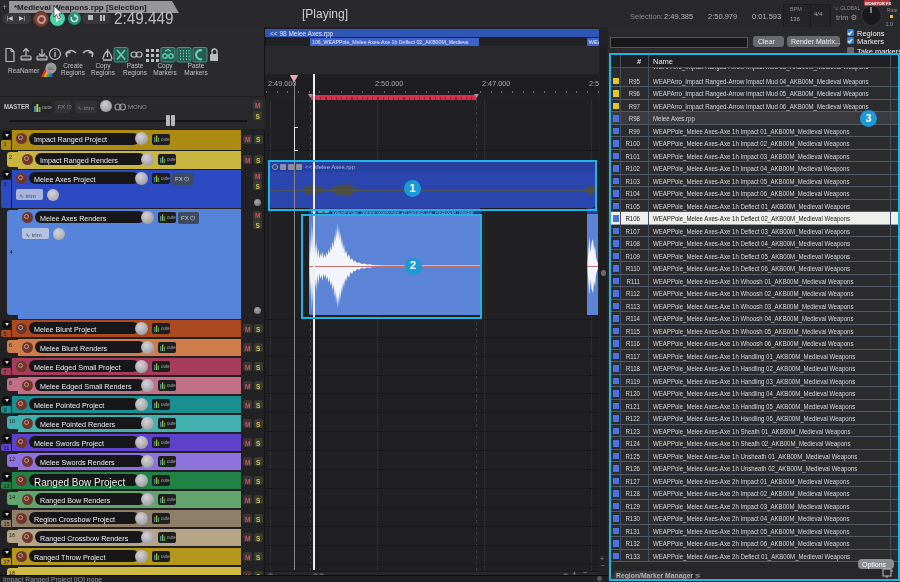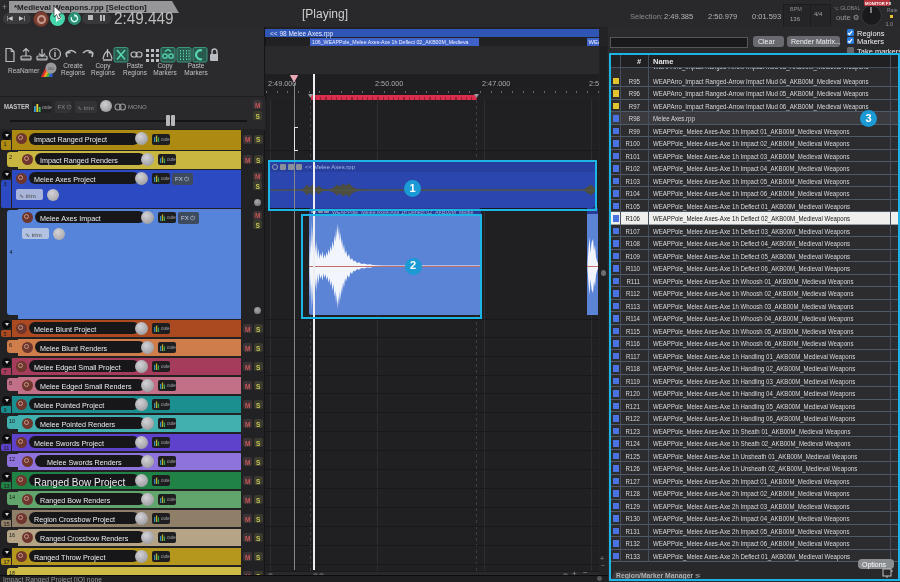--- a/index.html
+++ b/index.html
@@ -42,21 +42,21 @@
 <div class="txt" style="left:664px;top:12px;font-size:7.5px;color:#b6b6bb;">2:49.385</div>
 <div class="txt" style="left:708px;top:12px;font-size:7.5px;color:#b6b6bb;">2:50.979</div>
 <div class="txt" style="left:752px;top:12px;font-size:7.5px;color:#b6b6bb;">0:01.593</div>
 
 <div class="ab" style="left:783px;top:4px;width:26px;height:22px;background:#252528;border:1px solid #1c1c1e;"></div>
 <div class="txt" style="left:790px;top:6px;font-size:5.5px;color:#8c8c90;">BPM</div>
 <div class="txt" style="left:790px;top:16px;font-size:6px;color:#a8a8ac;">136</div>
 <div class="ab" style="left:810px;top:4px;width:19px;height:22px;background:#252528;border:1px solid #1c1c1e;"></div>
 <div class="txt" style="left:814px;top:11px;font-size:6px;color:#a8a8ac;">4/4</div>
 <div class="txt" style="left:833px;top:5px;font-size:5px;color:#8c8c90;">⌥ GLOBAL</div>
-<div class="txt" style="left:836px;top:13px;font-size:7.5px;color:#97979c;">oute ⚙</div>
+<div class="txt" style="left:836px;top:13px;font-size:7.5px;color:#97979c;">trim ⚙</div>
 <div class="ab" style="left:861px;top:5px;width:19px;height:19px;border-radius:50%;background:#1a1a1d;border:1px solid #39393d;"></div>
 <div class="ab" style="left:870px;top:7px;width:1.5px;height:6px;background:#808084;"></div>
 <div class="txt" style="left:887px;top:7px;font-size:5px;color:#8c8c90;">Rate</div>
 <div class="txt" style="left:885.5px;top:20.5px;font-size:5.5px;color:#97979c;">1.0</div>
 <div class="ab" style="left:863.5px;top:0px;width:26px;height:5.5px;background:#b5333c;border-radius:1px;"></div>
 <div class="txt" style="left:865px;top:0.5px;font-size:4.2px;color:#fff;font-weight:bold;">MONITOR FX</div>
 <div class="ab" style="left:889.5px;top:15px;width:3px;height:3px;background:#e8c030;"></div>
 
 <div class="ab" style="left:0;top:27px;width:265px;height:555px;background:#2b2b2d;"></div>
 <div class="ab" style="left:264px;top:27px;width:2px;height:555px;background:#151517;"></div>
@@ -221,21 +221,21 @@
 <div class="ab" style="left:253px;top:181.0px;width:9px;height:9px;background:#3a3a2e;border-radius:2px;"></div>
 <div class="txt" style="left:255.5px;top:182.5px;font-size:6.5px;font-weight:bold;color:#c6c655;">S</div>
 <div class="ab" style="left:253.5px;top:198.5px;width:7px;height:7px;border-radius:50%;background:radial-gradient(circle at 40% 35%,#a8a8ac,#6d6d71);"></div>
 
 <div class="ab" style="left:18px;top:208.5px;width:223px;height:110.0px;background:#5584da;"></div>
 <div class="ab" style="left:7px;top:210.0px;width:11px;height:105px;background:#5584da;border-radius:3px 0 0 3px;"></div>
 <div class="txt" style="left:9.5px;top:249px;font-size:5.5px;color:#1a1a1a;">4</div>
 <div class="ab" style="left:22px;top:211.5px;width:11px;height:11px;border-radius:50%;background:#6e362c;border:0;"></div>
 <div class="ab" style="left:24.2px;top:213.7px;width:3px;height:3px;border-radius:50%;border:1.8px solid #c59a8e;"></div>
 <div class="ab" style="left:35px;top:211.0px;width:110px;height:12px;background:#17171a;border-radius:7px;"></div>
-<div class="txt" style="left:40px;top:213.5px;font-size:7.2px;color:#eaecee;">Melee Axes Impact</div>
+<div class="txt" style="left:40px;top:213.5px;font-size:7.2px;color:#eaecee;">Melee Axes Renders</div>
 <div class="ab" style="left:141px;top:210.5px;width:13px;height:13px;border-radius:50%;background:radial-gradient(circle at 40% 35%,#d4d4d8,#8d8d91);"></div>
 <div class="ab" style="left:158px;top:212.0px;width:18px;height:11px;background:#1e1e21;border-radius:2px;"></div>
 <svg class="ab" style="left:160px;top:213.5px;" width="6" height="7">
       <rect x="0" y="2" width="1.3" height="5" fill="#2d88b8"></rect>
       <rect x="1.9" y="0.5" width="1.3" height="6.5" fill="#bfae2a"></rect>
       <rect x="3.8" y="2.5" width="1.3" height="4.5" fill="#37a052"></rect>
     </svg>
 <div class="txt" style="left:167px;top:215.0px;font-size:4.5px;color:#a8a8ac;">oute</div>
 <div class="ab" style="left:178px;top:212.0px;width:21px;height:11.5px;background:#3e4a5e;border-radius:2px;"></div>
 <div class="txt" style="left:181px;top:214.5px;font-size:6px;color:#ccd6e8;">FX ⏻</div>
@@ -395,21 +395,21 @@
 <div class="txt" style="left:245px;top:439.5px;font-size:6.5px;font-weight:bold;color:#c65555;">M</div>
 <div class="ab" style="left:253.5px;top:438.0px;width:9px;height:9px;background:#3a3a2e;border-radius:2px;"></div>
 <div class="txt" style="left:256px;top:439.5px;font-size:6.5px;font-weight:bold;color:#c6c655;">S</div>
 
 <div class="ab" style="left:18px;top:452.5px;width:223px;height:17.0px;background:#8f73dc;"></div>
 <div class="ab" style="left:7px;top:454.0px;width:11px;height:13px;background:#8f73dc;border-radius:3px 0 0 3px;"></div>
 <div class="txt" style="left:9px;top:455.5px;font-size:5.5px;color:#1a1a1a;">12</div>
 <div class="ab" style="left:22px;top:455.5px;width:11px;height:11px;border-radius:50%;background:#6e362c;border:0;"></div>
 <div class="ab" style="left:24.2px;top:457.7px;width:3px;height:3px;border-radius:50%;border:1.8px solid #c59a8e;"></div>
 <div class="ab" style="left:35px;top:455.0px;width:110px;height:12px;background:#17171a;border-radius:7px;"></div>
-<div class="txt" style="left:40px;top:457.5px;font-size:7.2px;color:#eaecee;margin-left:7px;">Melee Swords Renders</div>
+<div class="txt" style="left:40px;top:457.5px;font-size:7.2px;color:#eaecee;">Melee Swords Renders</div>
 <div class="ab" style="left:141px;top:454.5px;width:13px;height:13px;border-radius:50%;background:radial-gradient(circle at 40% 35%,#d4d4d8,#8d8d91);"></div>
 <div class="ab" style="left:158px;top:456.0px;width:18px;height:11px;background:#1e1e21;border-radius:2px;"></div>
 <svg class="ab" style="left:160px;top:457.5px;" width="6" height="7">
       <rect x="0" y="2" width="1.3" height="5" fill="#2d88b8"></rect>
       <rect x="1.9" y="0.5" width="1.3" height="6.5" fill="#bfae2a"></rect>
       <rect x="3.8" y="2.5" width="1.3" height="4.5" fill="#37a052"></rect>
     </svg>
 <div class="txt" style="left:167px;top:459.0px;font-size:4.5px;color:#a8a8ac;">oute</div>
 <div class="ab" style="left:243px;top:457.0px;width:9px;height:9px;background:#3c3336;border-radius:2px;"></div>
 <div class="txt" style="left:245px;top:458.5px;font-size:6.5px;font-weight:bold;color:#c65555;">M</div>
@@ -648,21 +648,21 @@
 <div class="ab" style="left:846.5px;top:37.4px;width:7px;height:7px;background:#2a7de0;border-radius:1.5px;"></div>
 <svg class="ab" style="left:847px;top:37.9px;" width="6" height="6" viewBox="0 0 6 6">
       <path d="M1 3 L2.5 4.6 L5 1.2" stroke="#fff" stroke-width="1.3" fill="none"></path>
     </svg>
 <div class="txt" style="left:857px;top:36.9px;font-size:7.5px;color:#f0f0f2;">Markers</div>
 <div class="ab" style="left:846.5px;top:47.3px;width:7px;height:7px;background:#66666b;border-radius:1.5px;"></div>
 <div class="txt" style="left:857px;top:46.8px;font-size:7.5px;color:#f0f0f2;">Take markers</div>
 <div class="ab" style="left:611px;top:55px;width:287px;height:523px;background:#28282b;"></div>
 <div class="ab" style="left:611px;top:55px;width:287px;height:12px;background:#202023;border-bottom:1px solid #47505e;"></div>
 <div class="txt" style="left:637px;top:57px;font-size:7.5px;font-weight:bold;color:#e4e6e8;">#</div>
-<div class="txt" style="left:653px;top:57px;font-size:7.5px;font-weight:bold;color:#e4e6e8;">Name</div>
+<div class="txt" style="left:653px;top:57px;font-size:7.5px;font-weight:normal;color:#e4e6e8;">Name</div>
 <div class="ab" style="left:611px;top:68px;width:287px;height:6.5px;background:#2c2c2f;border-bottom:1px solid #505a68;overflow:hidden;">
       <div class="txt" style="left:42px;top:-6px;font-size:7.6px;color:#d8dade;transform:scaleX(0.8);transform-origin:0 50%;">WEAPArro_Impact Ranged-Arrow Impact Mud 03_AKB00M_Medieval Weapons</div>
     </div>
 <div class="ab" style="left:611px;top:74.5px;width:287px;height:12.5px;background:#2c2c2f;border-bottom:1px solid #505a68;box-sizing:border-box;"></div>
 <div class="ab" style="left:612.5px;top:77.5px;width:6px;height:6.5px;background:#e2c52e;"></div>
 <div class="ab" style="left:620px;top:76.5px;width:25px;height:9px;font-size:7.6px;color:#d8dade;transform:scaleX(0.8);transform-origin:0 50%;text-align:right;font-family:'Liberation Sans',sans-serif;">R95</div>
 <div class="txt" style="left:653px;top:76.5px;font-size:7.6px;color:#d8dade;transform:scaleX(0.8);transform-origin:0 50%;">WEAPArro_Impact Ranged-Arrow Impact Mud 04_AKB00M_Medieval Weapons</div>
 <div class="ab" style="left:611px;top:87.0px;width:287px;height:12.5px;background:#2c2c2f;border-bottom:1px solid #505a68;box-sizing:border-box;"></div>
 <div class="ab" style="left:612.5px;top:90.0px;width:6px;height:6.5px;background:#e2c52e;"></div>
 <div class="ab" style="left:620px;top:89.0px;width:25px;height:9px;font-size:7.6px;color:#d8dade;transform:scaleX(0.8);transform-origin:0 50%;text-align:right;font-family:'Liberation Sans',sans-serif;">R96</div>

